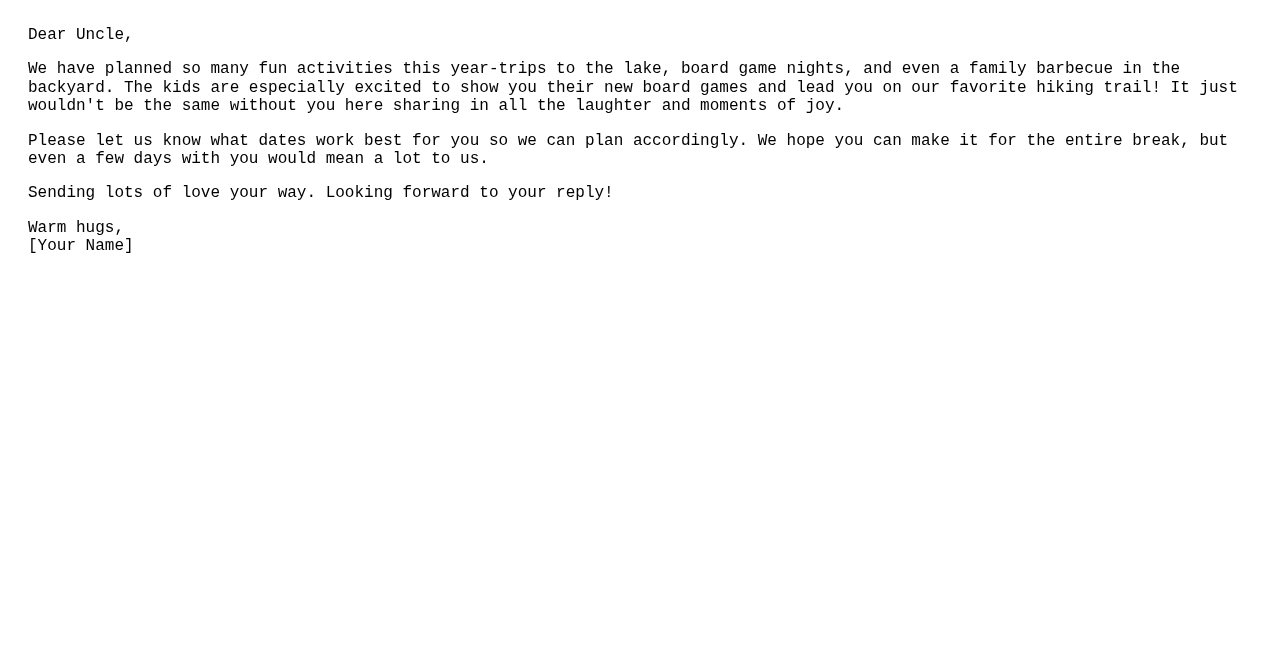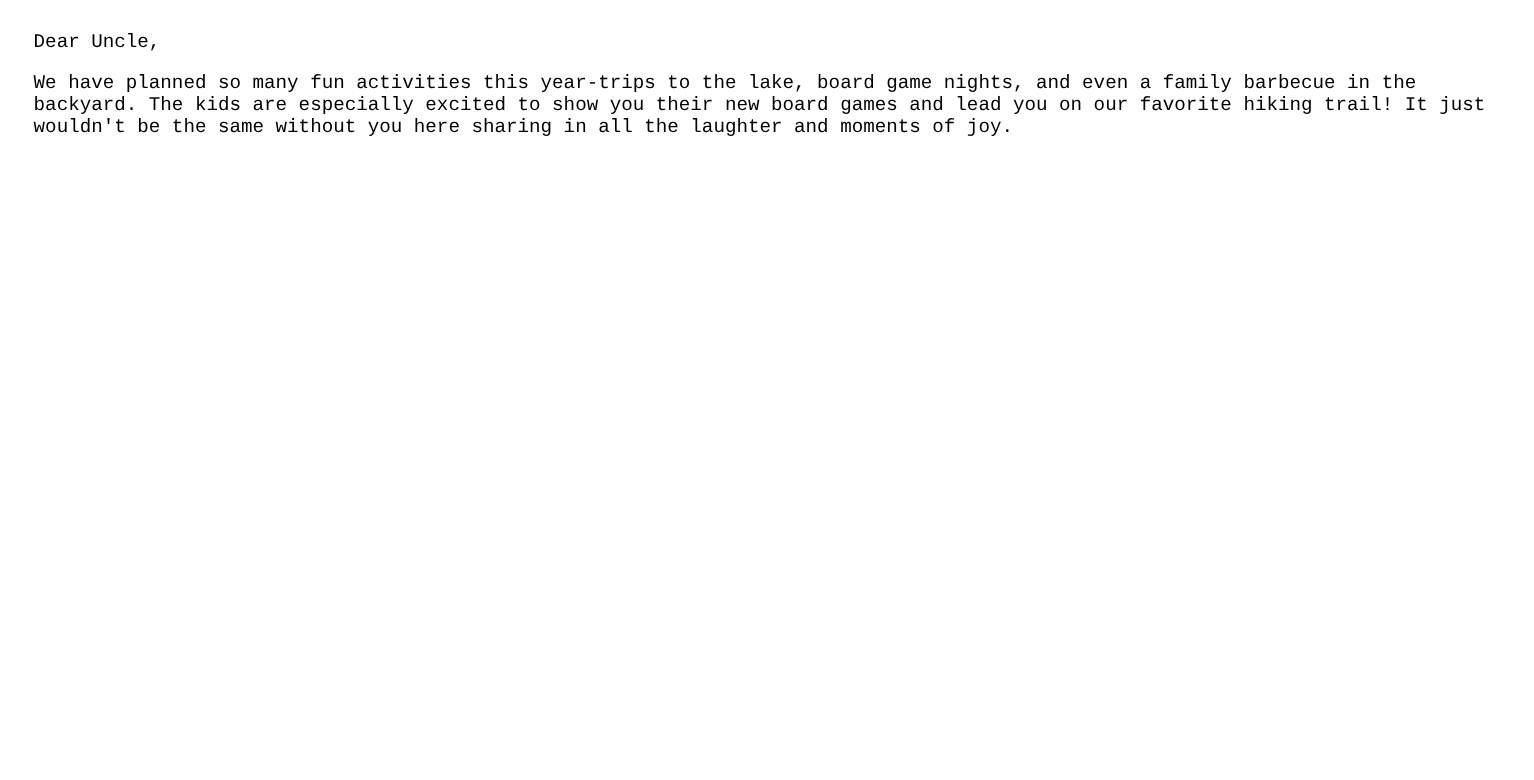--- a/index.html
+++ b/index.html
@@ -29,15 +29,21 @@
 </head>
 <body>
 
 <div class="letter">
   <p>Dear Uncle,</p>
 
 
   <p>We have planned so many fun activities this year-trips to the lake, board game nights, and even a family barbecue in the backyard. The kids are especially excited to show you their new board games and lead you on our favorite hiking trail! It just wouldn't be the same without you here sharing in all the laughter and moments of joy.</p>
 
 
+  <p>Please let us know what dates work best for you so we can plan accordingly. We hope you can make it for the entire break, but even a few days with you would mean a lot to us.</p>
 
+  <p>Sending lots of love your way. Looking forward to your reply!</p>
 
+  <p>
+    <span>Warm hugs,</span><br>
+    <span>[Your Name]</span>
+  </p>
 </div>
 
 </body></html>

